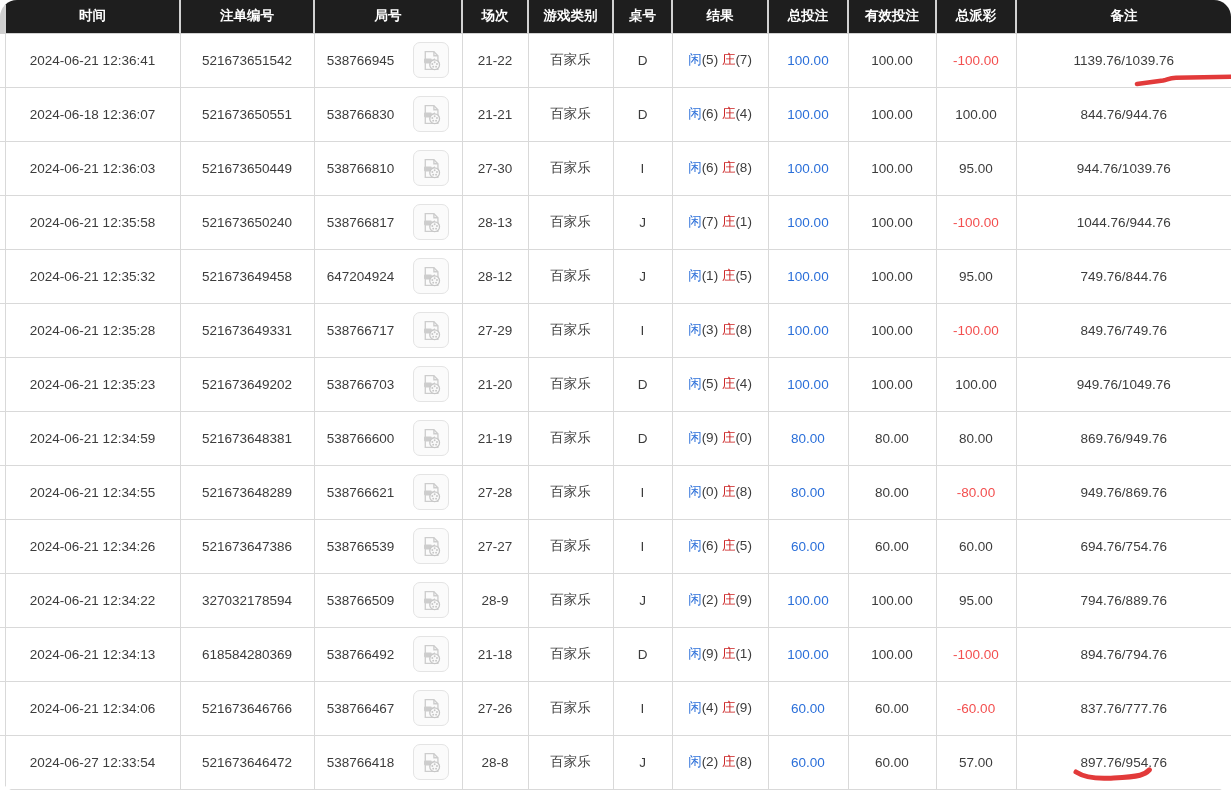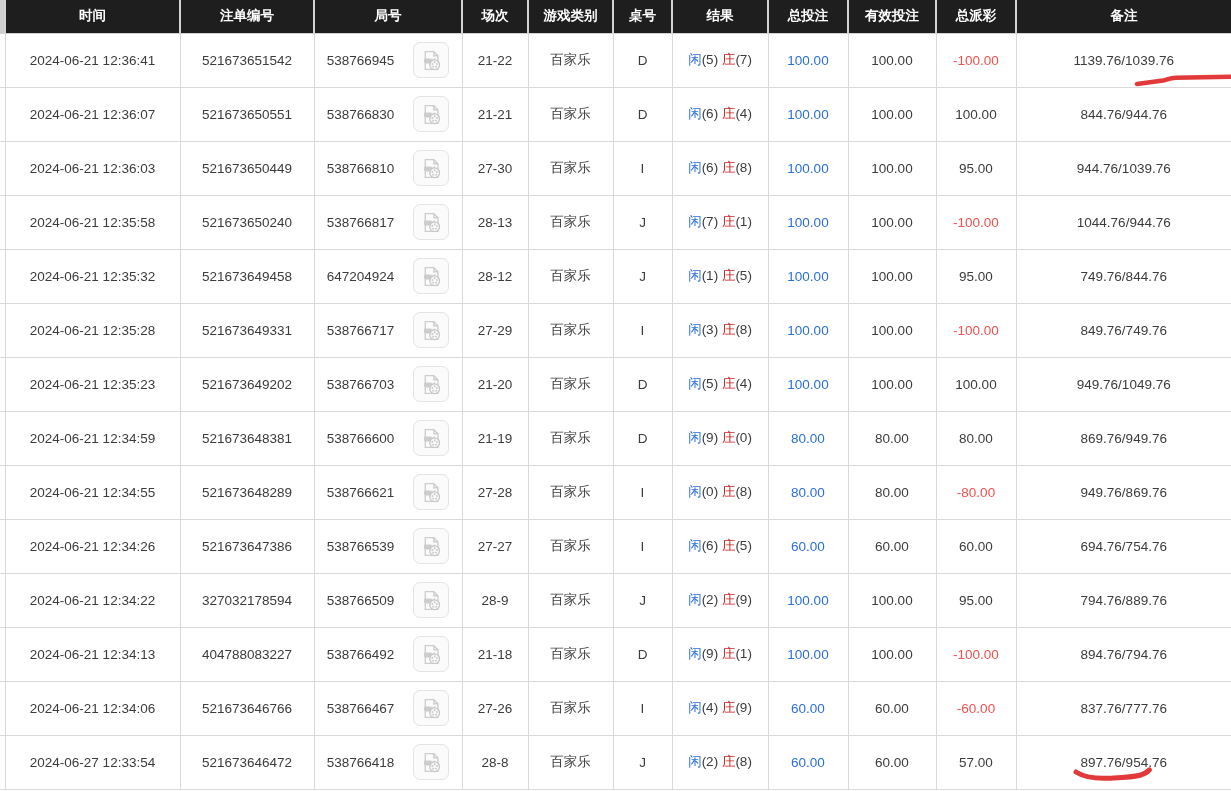--- a/index.html
+++ b/index.html
@@ -13,20 +13,21 @@
     --marker-red:#e23a3a;
   }
   *{margin:0;padding:0;box-sizing:border-box;}
   html,body{background:#fff;}
   body{font-family:"Liberation Sans","DejaVu Sans",sans-serif;}
   .screen{
     position:relative;
     width:1231px;height:791px;
     background:#fff;
     overflow:hidden;
+    border-radius:17px;
   }
   table{
     width:1231px;
     border-collapse:collapse;
     table-layout:fixed;
   }
   thead th{
     background:var(--header-bg);
     color:#fff;
     font-size:13.5px;
@@ -150,21 +151,21 @@
           <td>百家乐</td>
           <td>D</td>
           <td><span class="player">闲</span><span>(5) </span><span class="banker">庄</span><span>(7)</span></td>
           <td class="blue">100.00</td>
           <td>100.00</td>
           <td class="neg">-100.00</td>
           <td>1139.76/1039.76</td>
         </tr>
         <tr>
           <td class="lead"></td>
-          <td>2024-06-21 12:36:07</td>
+          <td>2024-06-18 12:36:07</td>
           <td>521673650551</td>
           <td class="round-cell"><span class="round-wrap">
               <span>538766830</span>
               <button class="video-btn">
   <svg width="23" height="23" viewBox="0 0 24 24">
     <path d="M5.5 2.8 h9 l4.2 4.2 v14.2 h-13.2 z" fill="none" stroke="#cdcdcd" stroke-width="1.4"></path>
     <path d="M14.5 2.8 v4.2 h4.2" fill="none" stroke="#cdcdcd" stroke-width="1.4"></path>
     <rect x="4.2" y="9.8" width="8.2" height="5.2" rx="1.2" fill="#cdcdcd"></rect>
     <path d="M12.4 11.2 l3.2 -1.6 v5.6 l-3.2 -1.6 z" fill="#cdcdcd"></path>
     <circle cx="15.3" cy="16.4" r="5.1" fill="#fafafa" stroke="#c6c6c6" stroke-width="1.3"></circle>
@@ -451,21 +452,21 @@
           <td>J</td>
           <td><span class="player">闲</span><span>(2) </span><span class="banker">庄</span><span>(9)</span></td>
           <td class="blue">100.00</td>
           <td>100.00</td>
           <td>95.00</td>
           <td>794.76/889.76</td>
         </tr>
         <tr>
           <td class="lead"></td>
           <td>2024-06-21 12:34:13</td>
-          <td>404788083227</td>
+          <td>618584280369</td>
           <td class="round-cell"><span class="round-wrap">
               <span>538766492</span>
               <button class="video-btn">
   <svg width="23" height="23" viewBox="0 0 24 24">
     <path d="M5.5 2.8 h9 l4.2 4.2 v14.2 h-13.2 z" fill="none" stroke="#cdcdcd" stroke-width="1.4"></path>
     <path d="M14.5 2.8 v4.2 h4.2" fill="none" stroke="#cdcdcd" stroke-width="1.4"></path>
     <rect x="4.2" y="9.8" width="8.2" height="5.2" rx="1.2" fill="#cdcdcd"></rect>
     <path d="M12.4 11.2 l3.2 -1.6 v5.6 l-3.2 -1.6 z" fill="#cdcdcd"></path>
     <circle cx="15.3" cy="16.4" r="5.1" fill="#fafafa" stroke="#c6c6c6" stroke-width="1.3"></circle>
     <circle cx="15.3" cy="13.9" r="1" fill="#c6c6c6"></circle>

